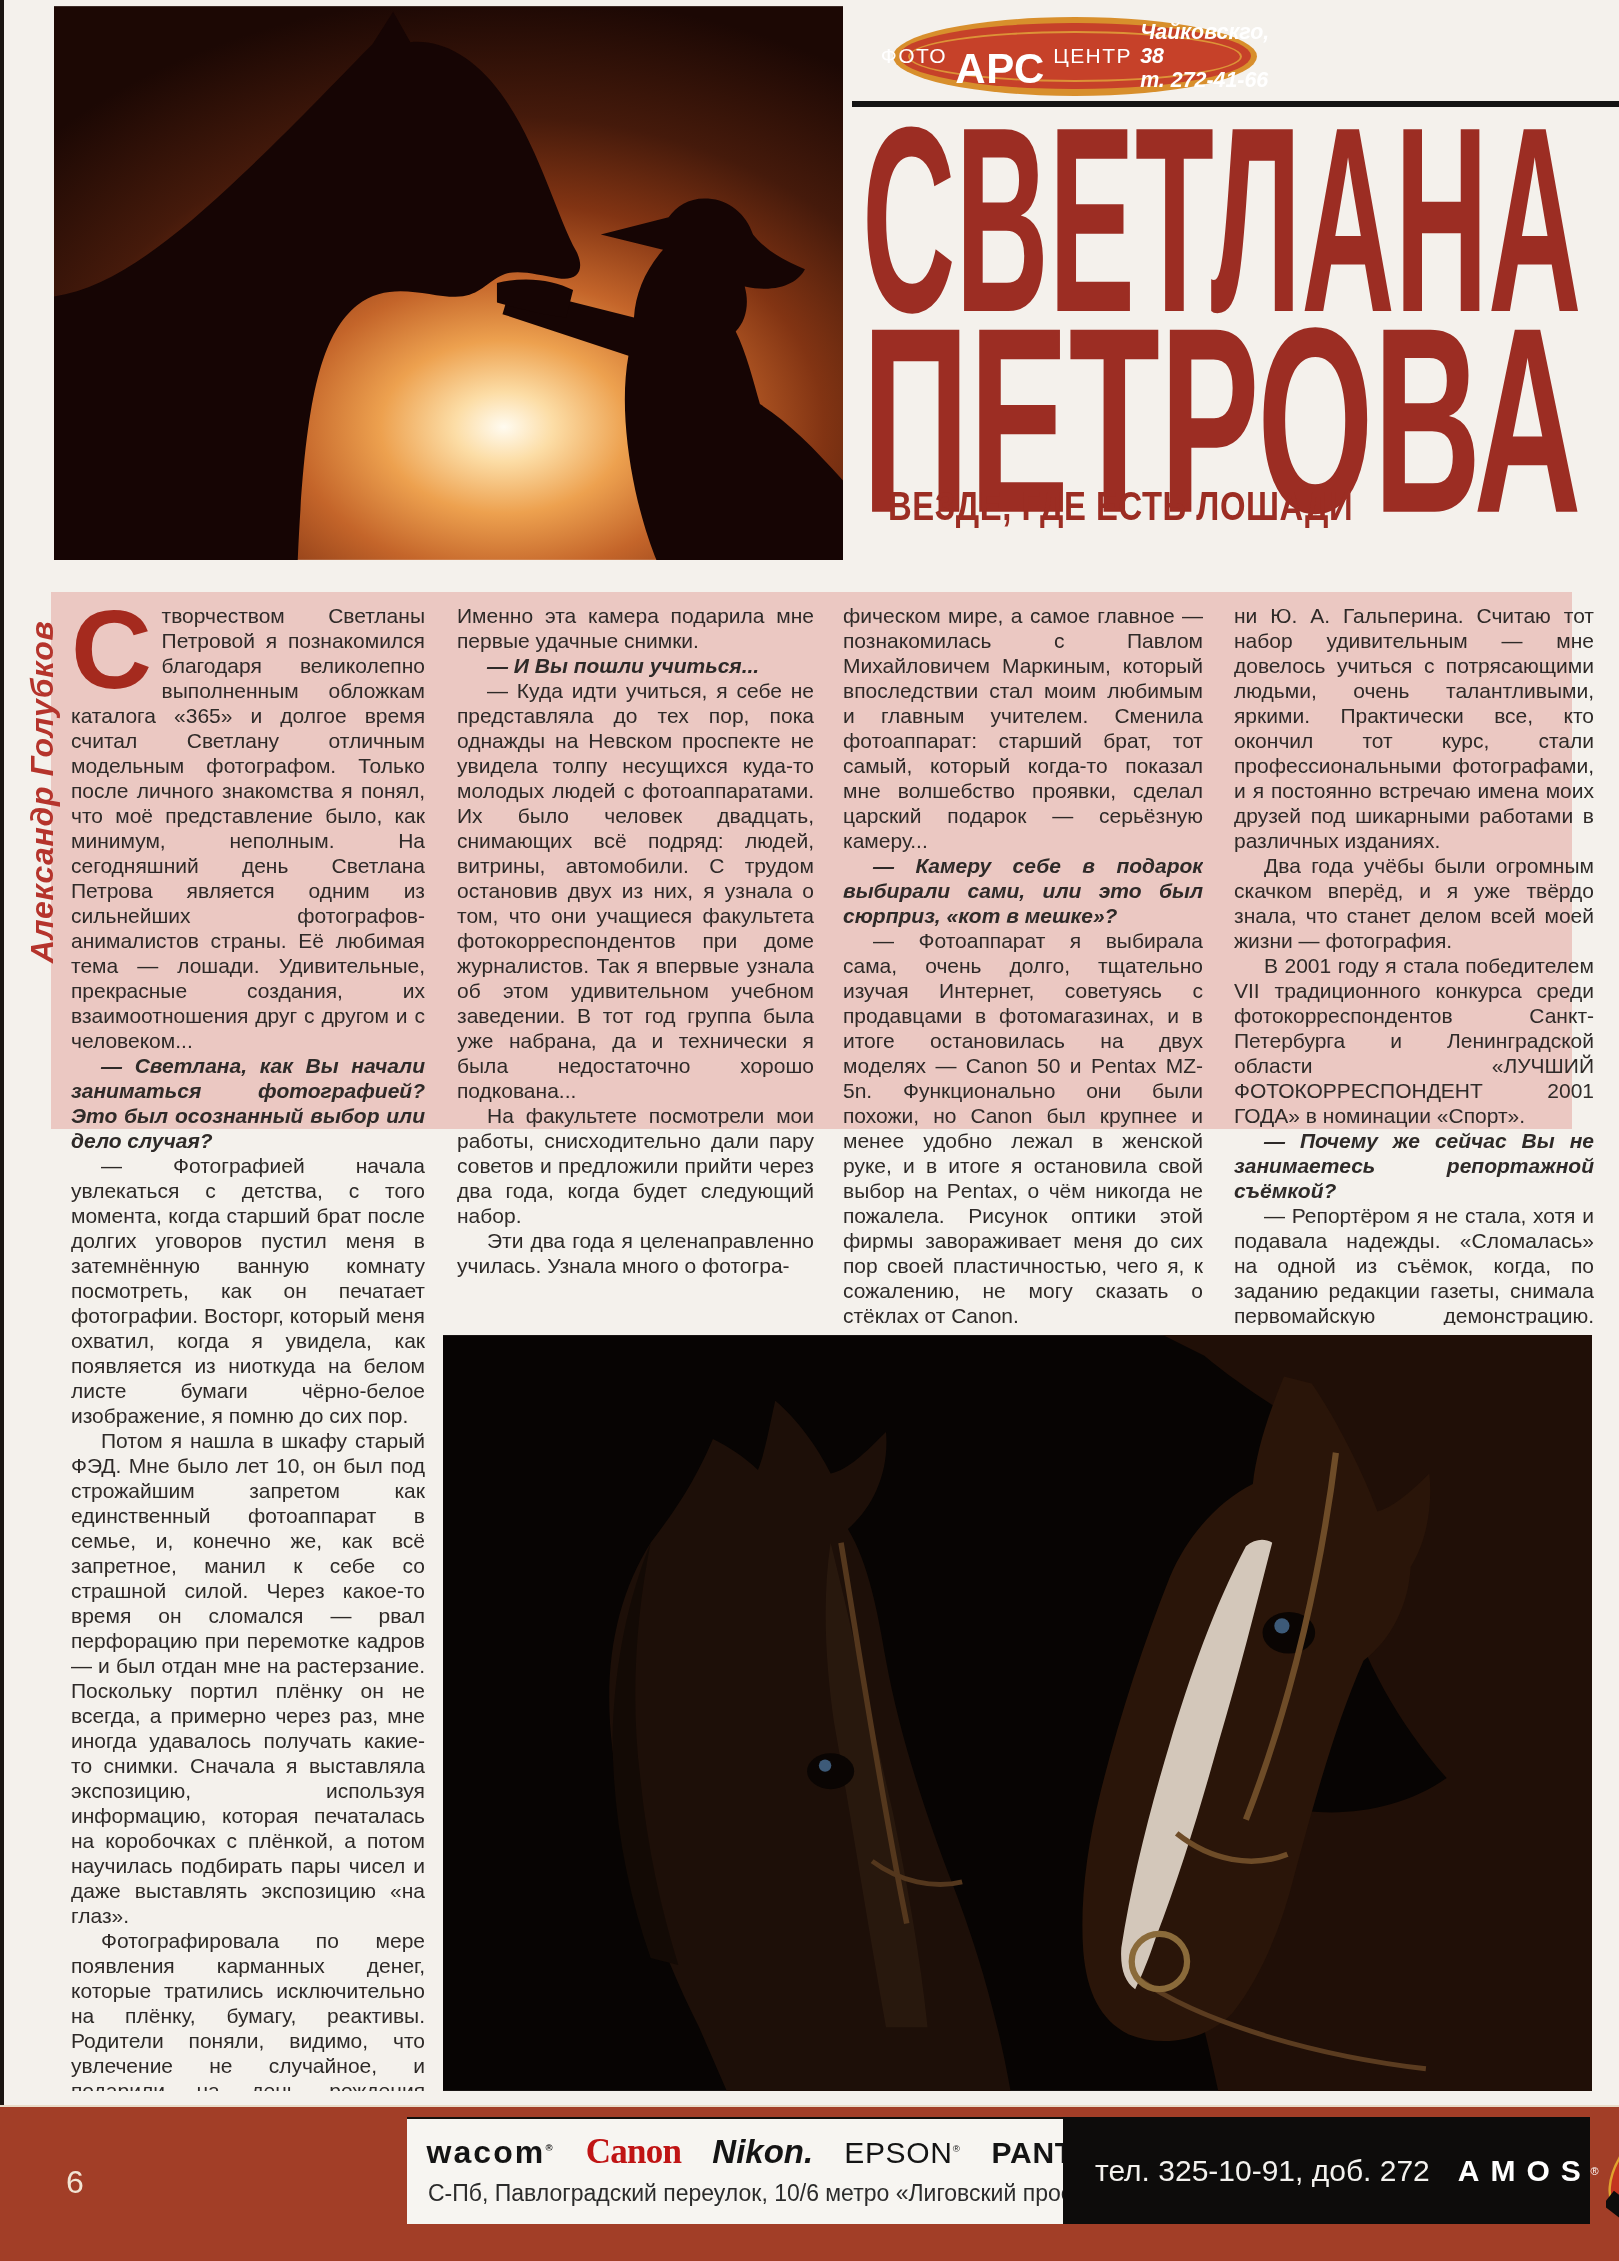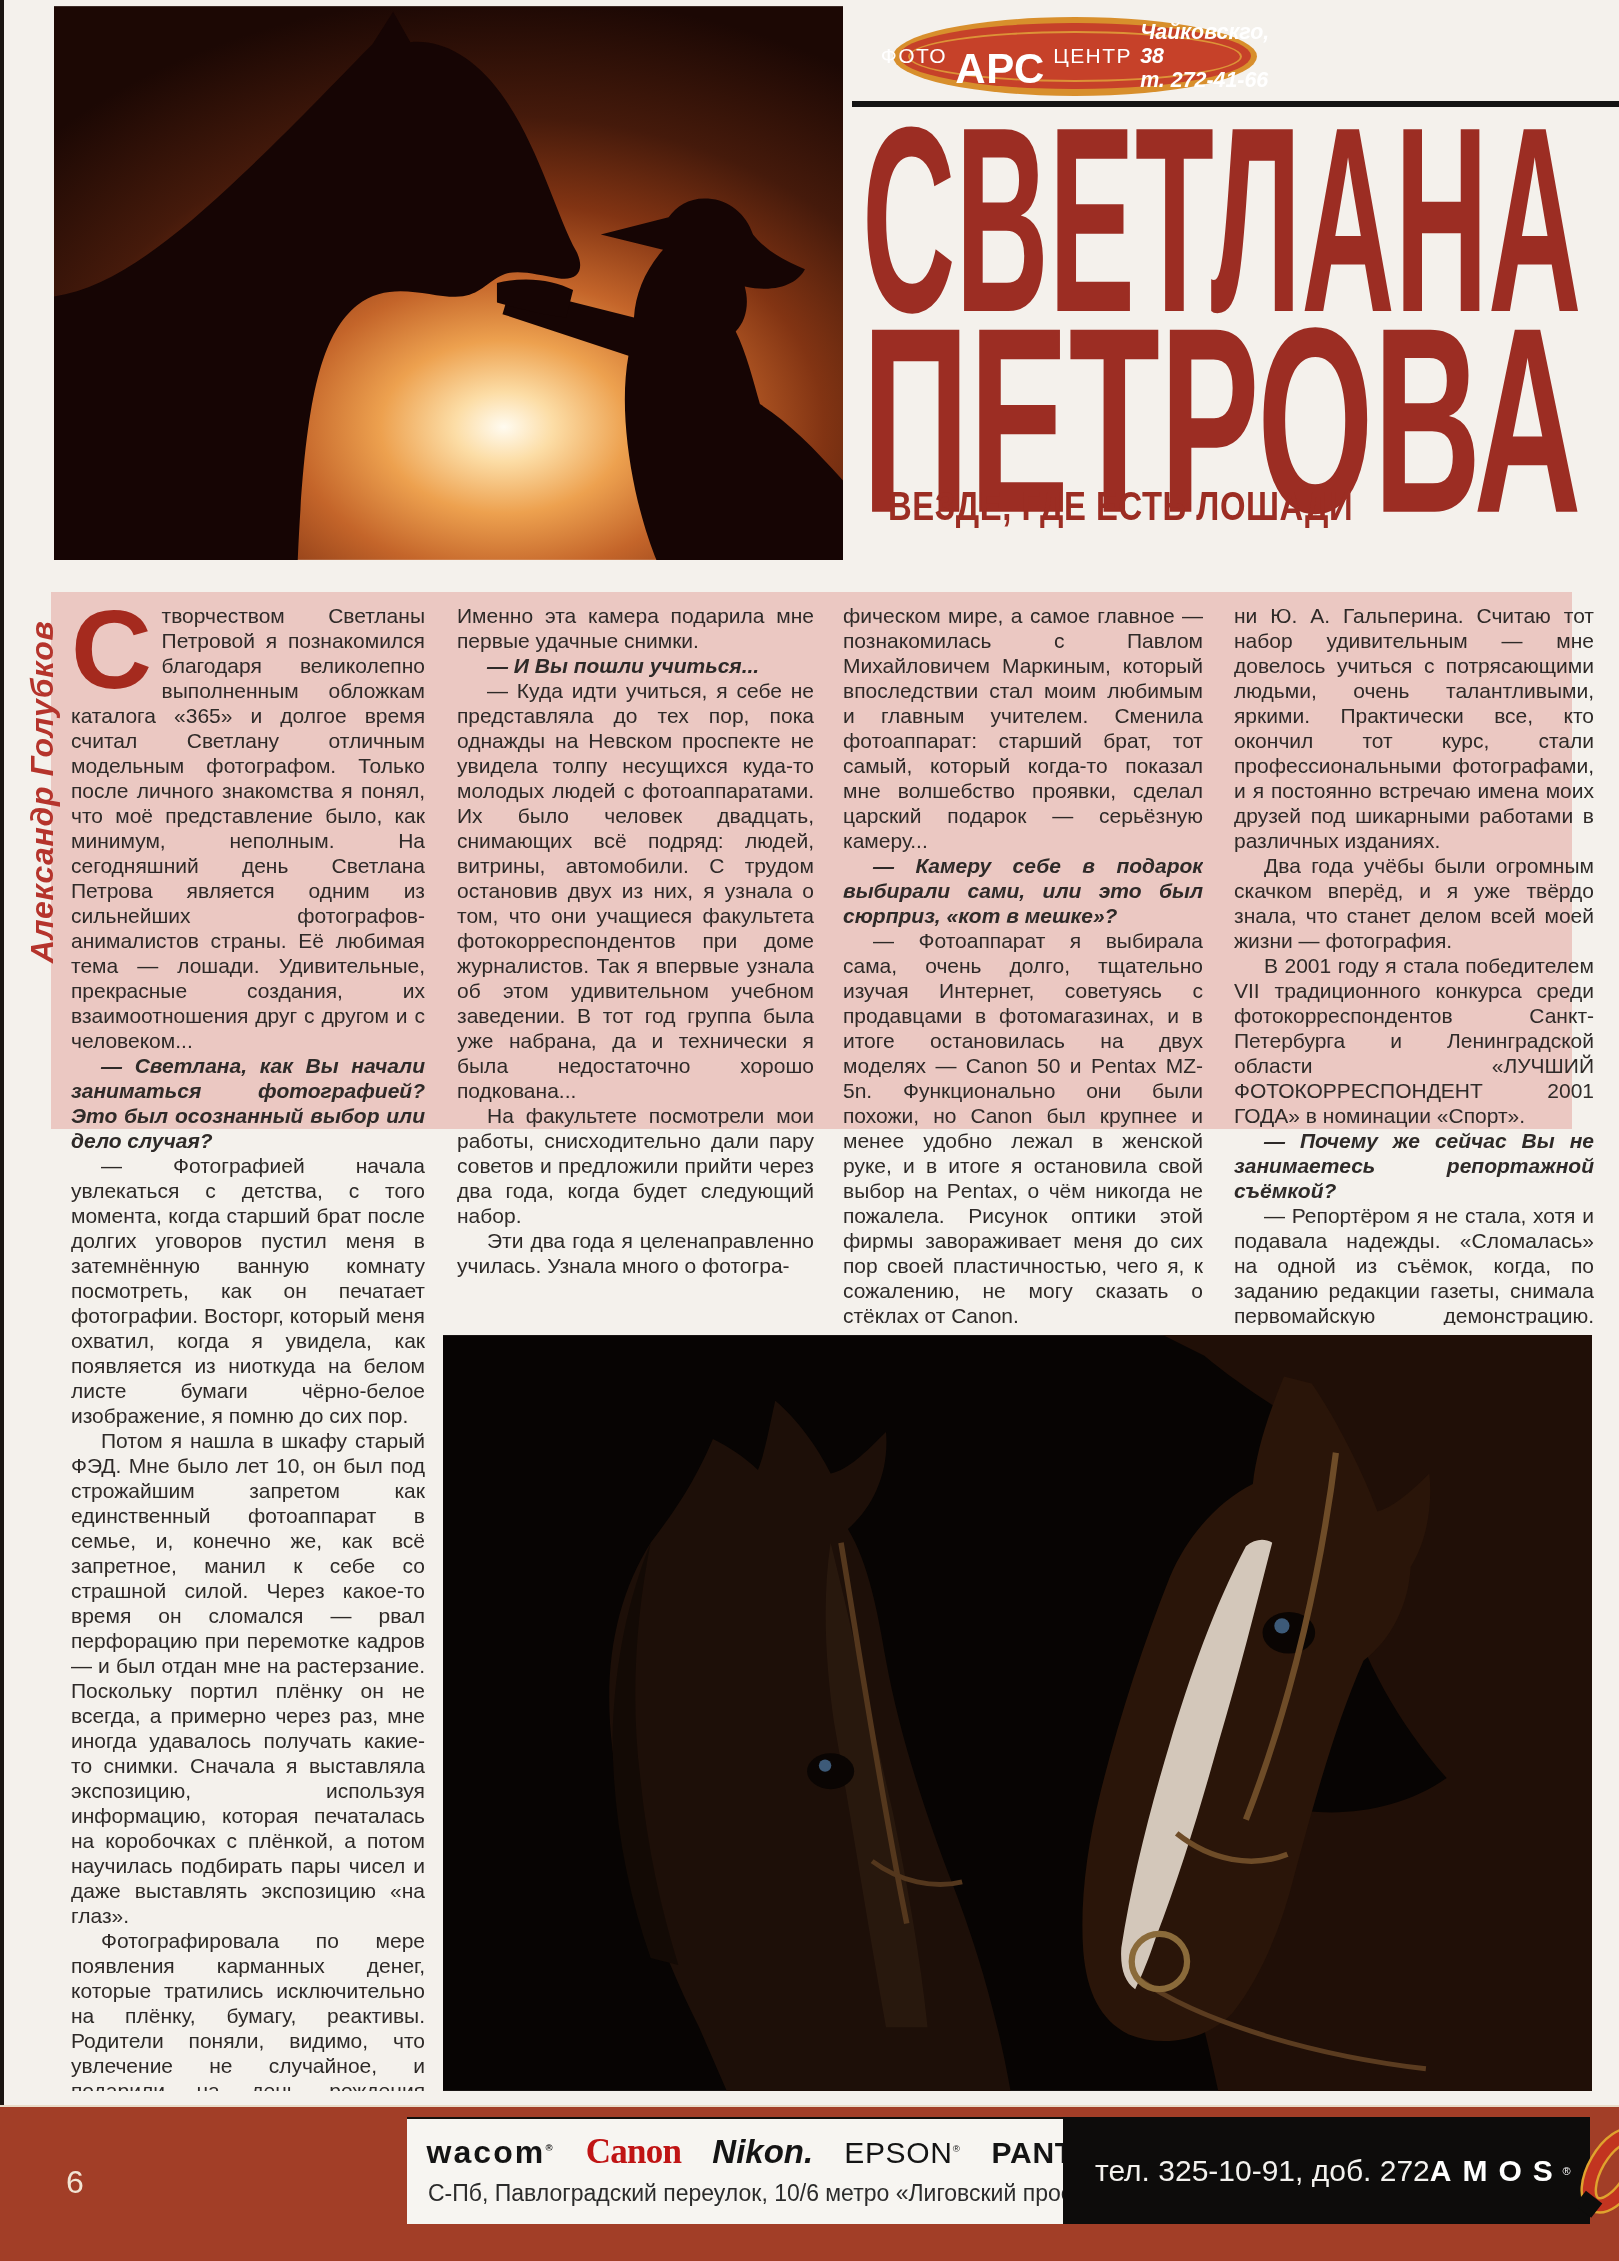--- a/index.html
+++ b/index.html
@@ -58,21 +58,21 @@
   .brand{color:#141414;white-space:nowrap;}
   .brand sup{font-size:9.7px;}
   .brand-wacom{font-size:32px;font-weight:bold;letter-spacing:2.1px;text-transform:lowercase;}
   .brand-canon{font-size:35px;font-weight:bold;font-family:"Liberation Serif",serif;color:#c01414;letter-spacing:-0.7px;text-align:center;}
   .brand-nikon{font-size:33px;font-weight:bold;font-style:italic;}
   .brand-epson{font-size:30px;font-weight:normal;letter-spacing:0.7px;}
   .brand-pantone{font-size:30px;font-weight:bold;letter-spacing:0.7px;}
   .sponsor-address{font-size:23px;color:#2b2b2b;margin:8.3px 0 0 21px;white-space:nowrap;}
   .sponsor-black{
     position:absolute;left:1063px;top:2117px;width:527px;height:107px;background:#0d0c0b;
-    display:flex;align-items:center;justify-content:space-between;box-sizing:border-box;padding:0 18px 0 32px;
+    display:flex;align-items:center;justify-content:space-between;box-sizing:border-box;padding:0 18px 0 32px;gap:28px;
   }
   .phone{color:#f4f2ee;font-size:30px;white-space:nowrap;}
   .amos{display:flex;align-items:center;gap:7px;color:#fff;}
   .amos-word{font-size:30px;font-weight:bold;letter-spacing:11px;}
   .amos-reg{font-size:11px;vertical-align:super;margin-left:-8.3px;}
 </style>
 </head>
 <body>
 
 <div class="page">

